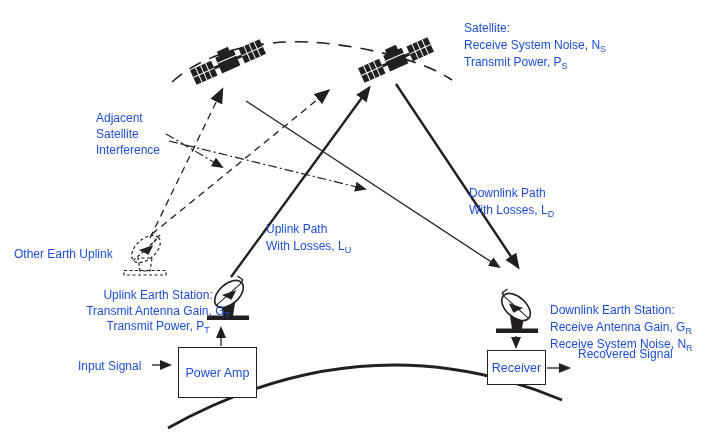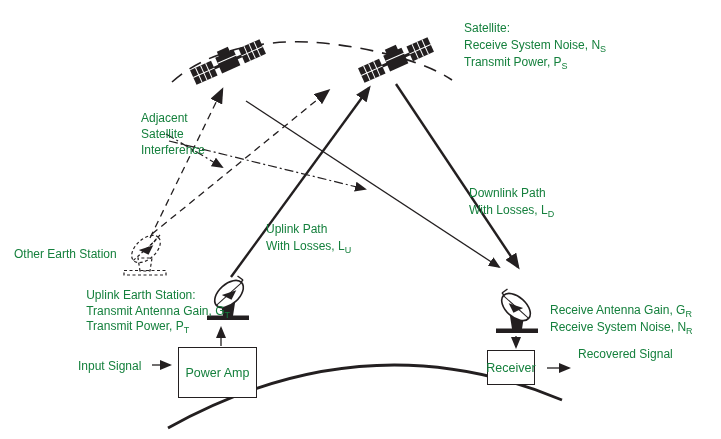--- a/index.html
+++ b/index.html
@@ -1,18 +1,18 @@
 <!DOCTYPE html>
 <html><head>
 <meta charset="utf-8">
 <style>
   html,body{margin:0;padding:0;background:#ffffff;}
   #figure{
     position:relative;width:721px;height:439px;background:#ffffff;
-    font-family:"Liberation Sans",sans-serif;color:#15803d;overflow:hidden;
+    font-family:"Liberation Sans",sans-serif;color:#1d4ed8;overflow:hidden;
   }
   #diagram-svg{position:absolute;left:0;top:0;z-index:1;}
   .lbl{position:absolute;z-index:2;font-size:12px;line-height:17px;white-space:nowrap;}
   .lbl div{white-space:nowrap;}
   sub{font-size:9px;line-height:0;}
   .flowbox{
     position:absolute;z-index:3;box-sizing:border-box;border:1.3px solid #231f20;
     background:#ffffff;display:flex;align-items:center;justify-content:center;
     font-size:12.5px;
   }
@@ -102,54 +102,55 @@
     <use href="#dish" transform="translate(517,333) scale(-1,1)"></use>
     <use href="#dishDashed" transform="translate(145,275)"></use>
   </svg>
 
   <div class="lbl" style="left:464px;top:20px;">
     <div><span>Satellite:</span></div>
     <div><span>Receive System Noise, N</span><sub>S</sub></div>
     <div><span>Transmit Power, P</span><sub>S</sub></div>
   </div>
 
-  <div class="lbl" style="left:96px;top:110px;line-height:16px;margin-left:45px;">
+  <div class="lbl" style="left:96px;top:110px;line-height:16px;">
     <div>Adjacent</div>
     <div>Satellite</div>
     <div>Interference</div>
   </div>
 
-  <div class="lbl" style="left:14px;top:246px;">Other Earth Station</div>
+  <div class="lbl" style="left:14px;top:246px;">Other Earth Uplink</div>
 
-  <div class="lbl" style="right:491px;top:288px;text-align:left;line-height:15.5px;">
+  <div class="lbl" style="right:491px;top:288px;text-align:center;line-height:15.5px;">
     <div><span>Uplink Earth Station:</span></div>
     <div><span>Transmit Antenna Gain, G</span><sub>T</sub></div>
     <div><span>Transmit Power, P</span><sub>T</sub></div>
   </div>
 
   <div class="lbl" style="left:550px;top:302px;">
+    <div><span>Downlink Earth Station:</span></div>
     <div><span>Receive Antenna Gain, G</span><sub>R</sub></div>
     <div><span>Receive System Noise, N</span><sub>R</sub></div>
   </div>
 
   <div class="lbl" style="left:266px;top:221px;">
     <div>Uplink Path</div>
     <div><span>With Losses, L</span><sub>U</sub></div>
   </div>
 
   <div class="lbl" style="left:469px;top:141px;margin-top:44px;">
     <div>Downlink Path</div>
     <div><span>With Losses, L</span><sub>D</sub></div>
   </div>
 
   <div class="lbl" style="left:78px;top:358px;">Input Signal</div>
 
   <div class="flowbox" style="left:178px;top:347px;width:79px;height:51px;">
     <span>Power Amp</span>
   </div>
 
-  <div class="flowbox" style="left:487px;top:350px;width:48px;height:35px;">
+  <div class="flowbox" style="left:487px;top:350px;width:59px;height:35px;">
     <span>Receiver</span>
   </div>
 
   <div class="lbl" style="left:578px;top:346px;">Recovered Signal</div>
 
 </div>
 
 </body></html>

